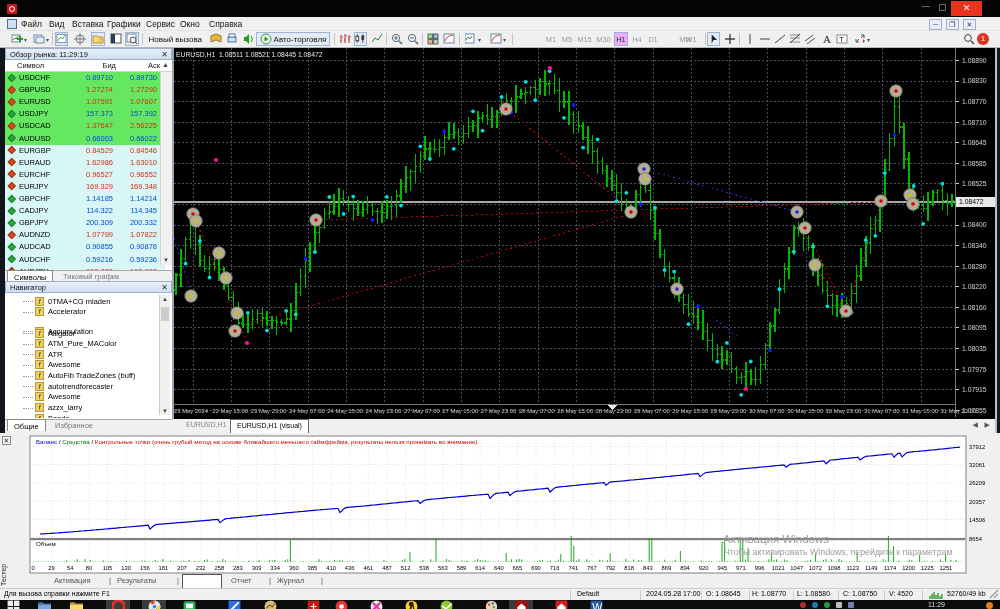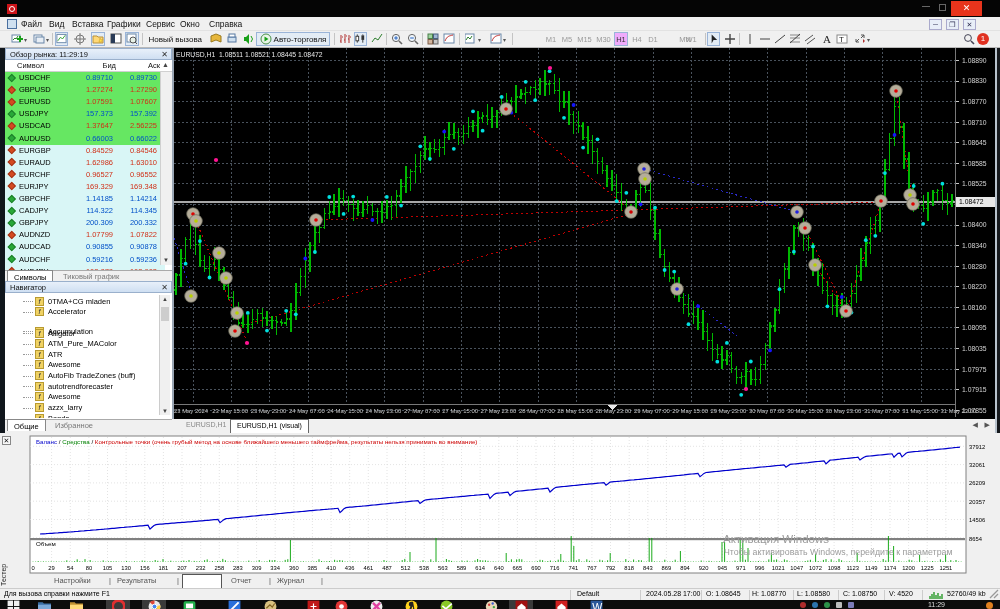--- a/index.html
+++ b/index.html
@@ -780,21 +780,21 @@
         <g font-size="5.8" fill="#000" font-family="Liberation Sans">
           <text x="969" y="449">37912</text>
           <text x="969" y="467">32061</text>
           <text x="969" y="485">26209</text>
           <text x="969" y="504">20357</text>
           <text x="969" y="522">14506</text>
           <text x="969" y="541">8654</text>
         </g>
       </svg></div>
  <div class="ttabs">
-  <span class="t" style="left:37px">Настройки</span>
+  <span class="t" style="left:37px">Активация</span>
       <span class="t" style="left:92px">|</span>
   <span class="t" style="left:100px">Результаты</span>
       <span class="t" style="left:160px">|</span>
   <span class="t on" style="left:170px">График</span>
   <span class="t" style="left:214px">Отчет</span>
       <span class="t" style="left:252px">|</span>
   <span class="t" style="left:260px">Журнал</span>
       <span class="t" style="left:304px">|</span>
  </div>
 </div>

